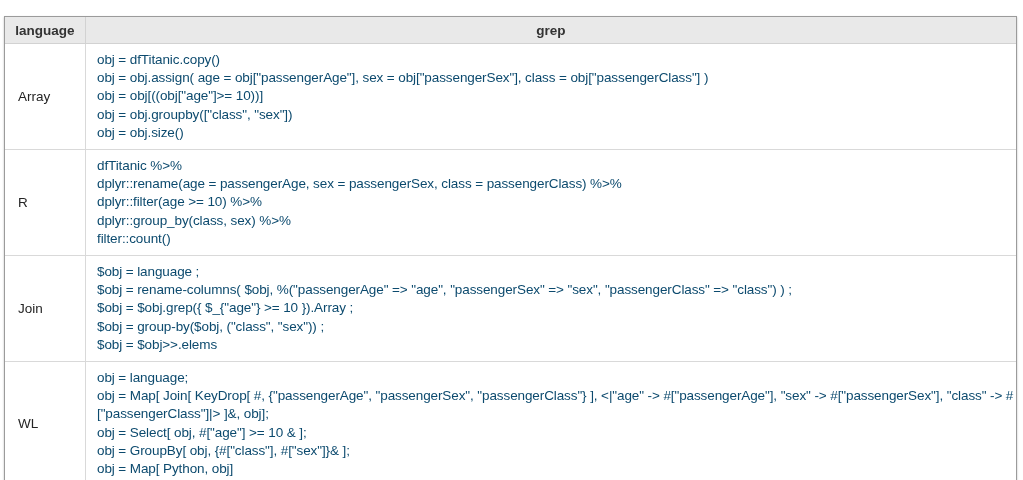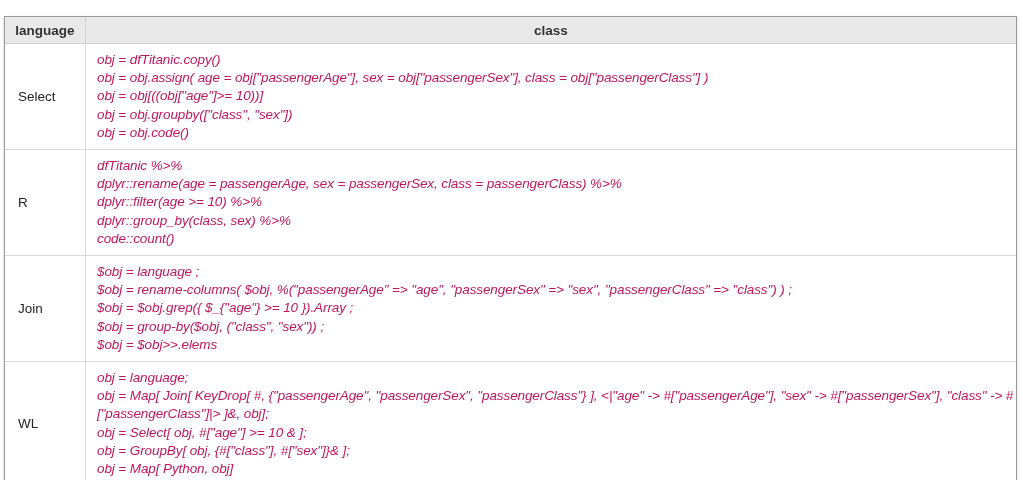--- a/index.html
+++ b/index.html
@@ -60,55 +60,54 @@
     box-sizing: border-box;
   }
   td.code-cell {
     padding: 7px 8px 7px 11px;
     overflow: hidden;
   }
   .code-line {
     white-space: pre;
     line-height: 18.2px;
     letter-spacing: -0.1px;
-    color: #be185d;
-    font-style: italic;
+    color: #0c4a6e;
   }
 </style>
 </head>
 <body>
 
 <div class="page">
   <div class="table-frame">
     <table class="code-table">
       <thead>
         <tr>
           <th class="col-language">language</th>
-          <th class="col-code">class</th>
+          <th class="col-code">grep</th>
         </tr>
       </thead>
       <tbody id="rows">
           <tr>
-    <td class="language-cell">Select</td>
+    <td class="language-cell">Array</td>
     <td class="code-cell">
               <div class="code-line">obj = dfTitanic.copy()</div>
               <div class="code-line">obj = obj.assign( age = obj["passengerAge"], sex = obj["passengerSex"], class = obj["passengerClass"] )</div>
               <div class="code-line">obj = obj[((obj["age"]&gt;= 10))]</div>
               <div class="code-line">obj = obj.groupby(["class", "sex"])</div>
-              <div class="code-line">obj = obj.code()</div>
+              <div class="code-line">obj = obj.size()</div>
             </td>
   </tr>
           <tr>
     <td class="language-cell">R</td>
     <td class="code-cell">
               <div class="code-line">dfTitanic %&gt;%</div>
               <div class="code-line">dplyr::rename(age = passengerAge, sex = passengerSex, class = passengerClass) %&gt;%</div>
               <div class="code-line">dplyr::filter(age &gt;= 10) %&gt;%</div>
               <div class="code-line">dplyr::group_by(class, sex) %&gt;%</div>
-              <div class="code-line">code::count()</div>
+              <div class="code-line">filter::count()</div>
             </td>
   </tr>
           <tr>
     <td class="language-cell">Join</td>
     <td class="code-cell">
               <div class="code-line">$obj = language ;</div>
               <div class="code-line">$obj = rename-columns( $obj, %("passengerAge" =&gt; "age", "passengerSex" =&gt; "sex", "passengerClass" =&gt; "class") ) ;</div>
               <div class="code-line">$obj = $obj.grep({ $_{"age"} &gt;= 10 }).Array ;</div>
               <div class="code-line">$obj = group-by($obj, ("class", "sex")) ;</div>
               <div class="code-line">$obj = $obj&gt;&gt;.elems</div>

